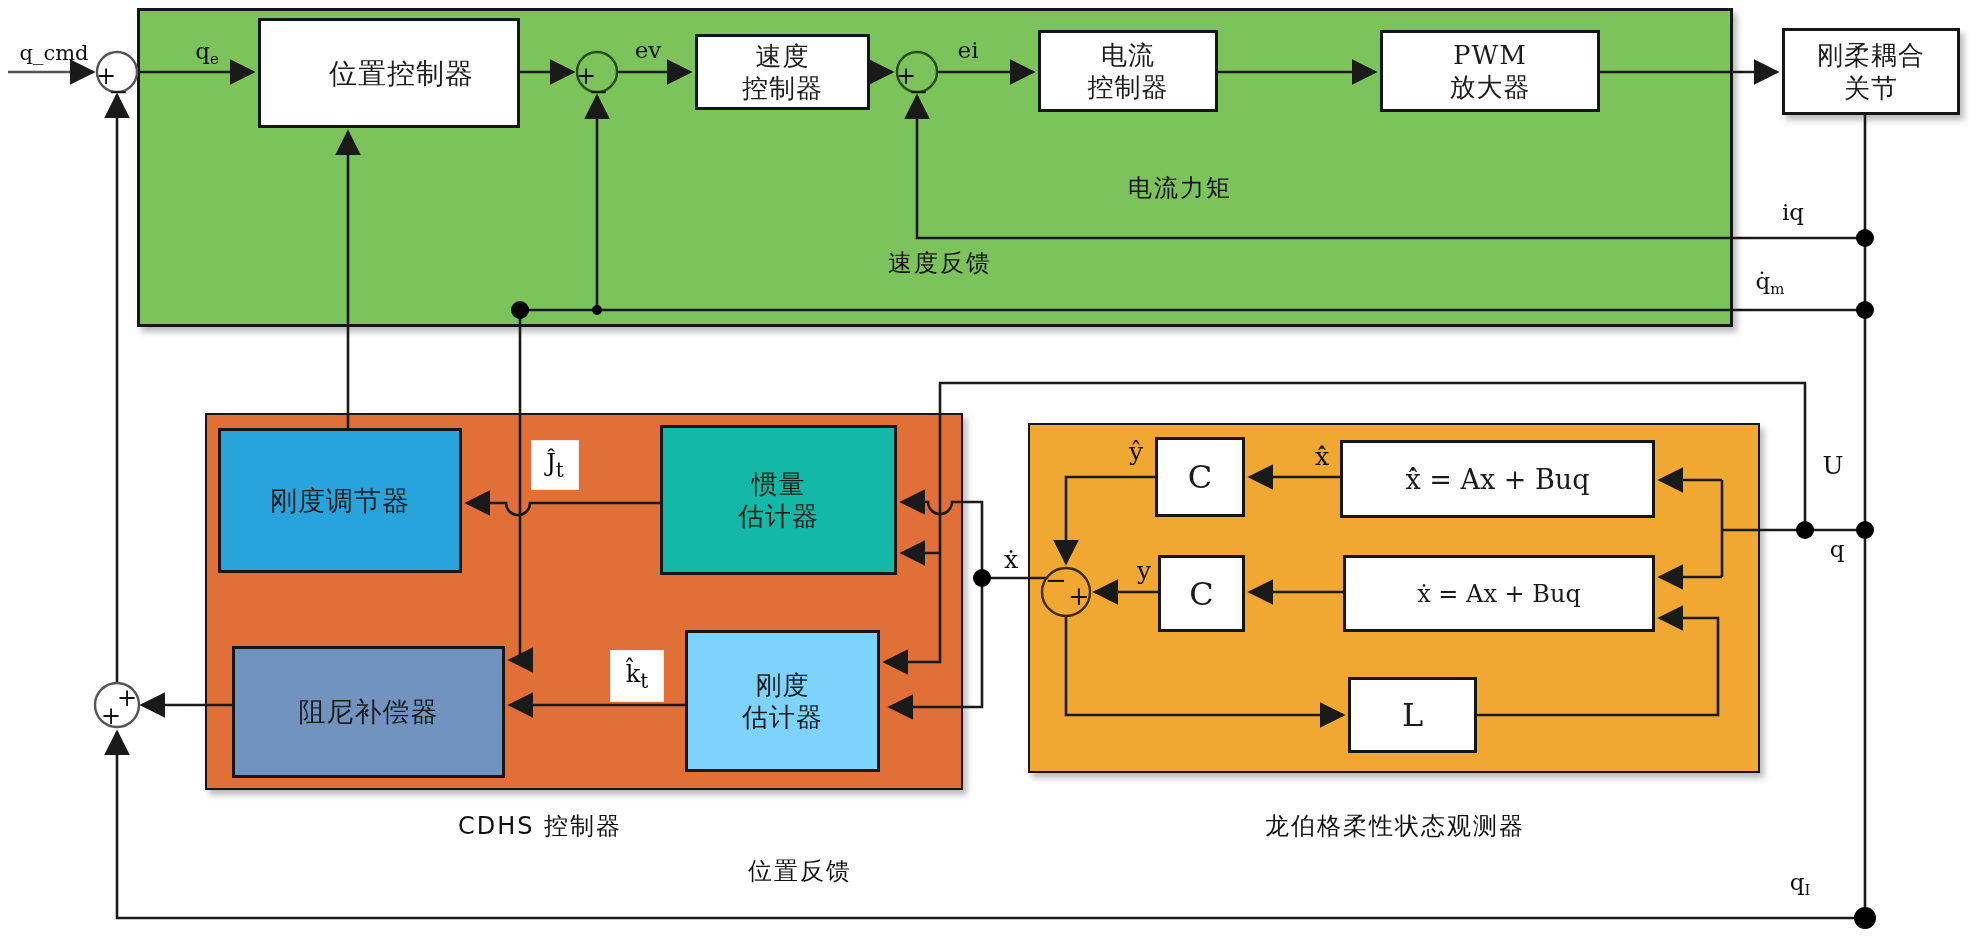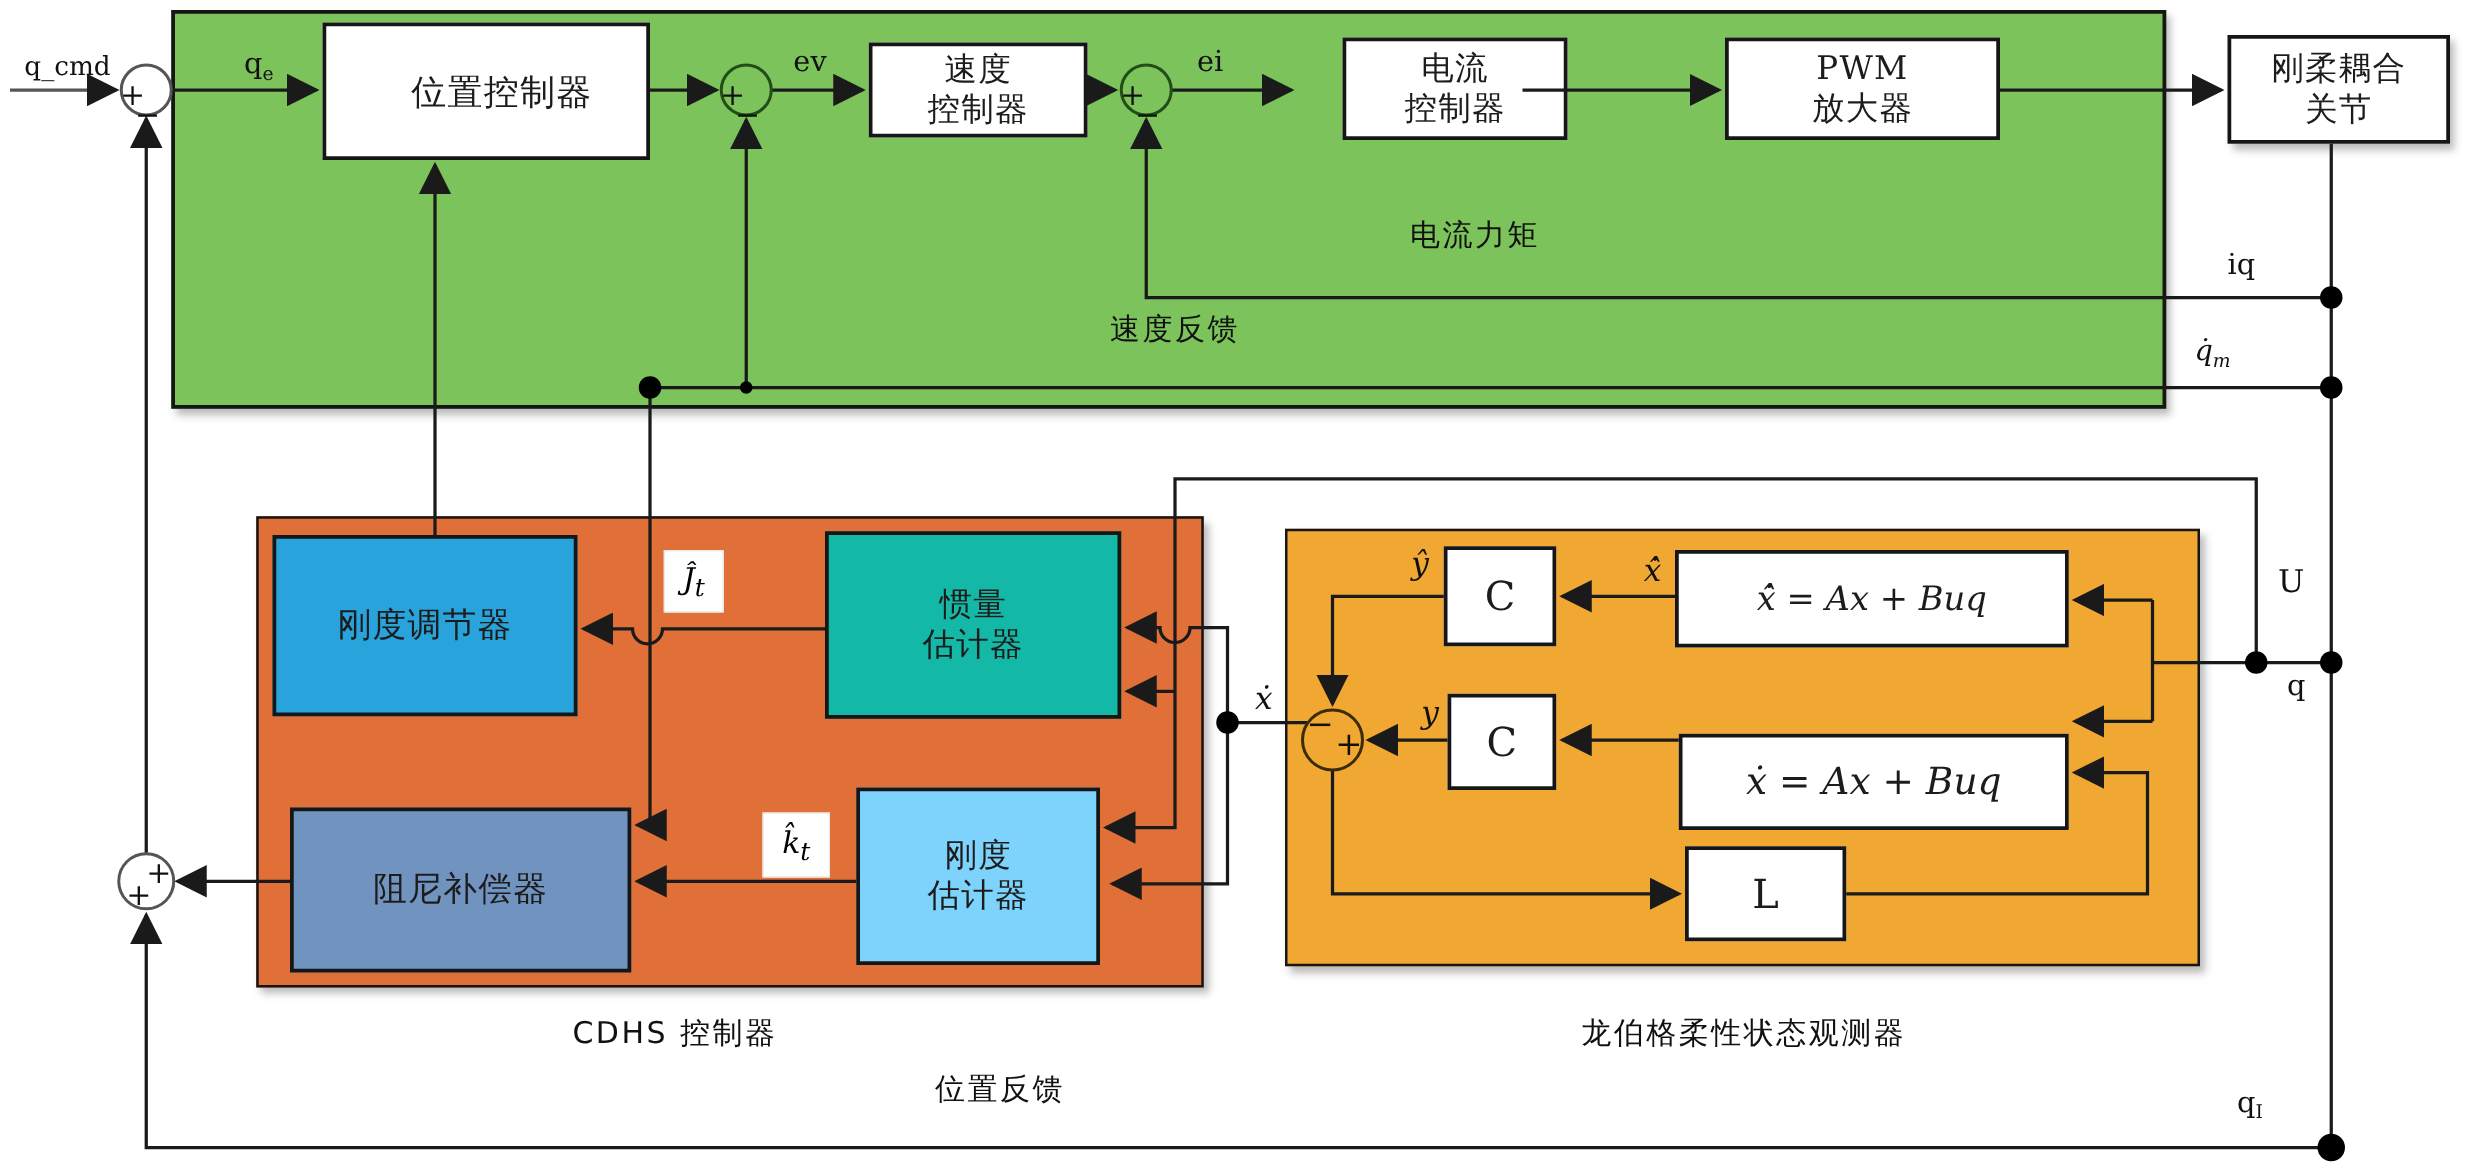--- a/index.html
+++ b/index.html
@@ -5,21 +5,21 @@
   html,body{margin:0;padding:0;background:#fff;}
   #stage{position:relative;width:1987px;height:940px;background:#fff;overflow:hidden;
          font-family:"DejaVu Sans","Liberation Sans",sans-serif;}
   .panel{position:absolute;border:3px solid #161616;box-sizing:border-box;}
   .blk{position:absolute;border:3px solid #161616;box-sizing:border-box;
        display:flex;align-items:center;justify-content:center;text-align:center;
        white-space:pre-line;color:#1c1c1c;}
   .blk.white{background:#fff;}
   .cn{font-size:26px;line-height:1.25;letter-spacing:1px;}
   .serif{font-family:"DejaVu Serif","Liberation Serif",serif;}
-  .math{font-family:"DejaVu Serif","Liberation Serif",serif;font-style:italic;text-align:right;}
+  .math{font-family:"DejaVu Serif","Liberation Serif",serif;text-align:right;}
   .sig{position:absolute;font-family:"DejaVu Serif","Liberation Serif",serif;
        font-size:23px;color:#111;white-space:nowrap;}
   .sig sub{font-size:15px;}
   .ctr{transform:translate(-50%,-50%);}
   .seclabel{position:absolute;transform:translate(-50%,-50%);font-size:24px;color:#111;
             letter-spacing:2px;white-space:nowrap;}
   .tag{position:absolute;background:#fff;border:1px solid #e8e8e8;display:flex;
        align-items:center;justify-content:center;font-size:24px;z-index:3;}
   svg{position:absolute;left:0;top:0;z-index:4;pointer-events:none;}
   .shadow{box-shadow:4px 5px 6px rgba(60,60,60,.35);align-items:center;}
@@ -29,38 +29,38 @@
 
 <div id="stage">
 
   <div class="panel shadow" id="green-panel" style="left: 137px; top: 8px; width: 1596px; height: 319px; background: rgb(124, 195, 92);"></div>
   <div class="panel shadow" id="cdhs-panel" style="left: 205px; top: 413px; width: 758px; height: 377px; border-width: 2px; background: rgb(224, 112, 56);"></div>
   <div class="panel shadow" id="observer-panel" style="left: 1028px; top: 423px; width: 732px; height: 350px; border-width: 2px; background: rgb(240, 168, 50);"></div>
 
   <div class="blk white cn" style="left:258px;top:18px;width:262px;height:110px;font-size:28px;padding-left:25px;"><span>位置控制器</span></div>
   <div class="blk white cn" style="left:695px;top:34px;width:175px;height:76px;"><span>速度
 控制器</span></div>
-  <div class="blk white cn" style="left:1074px;top:30px;width:180px;height:82px;"><span>电流
+  <div class="blk white cn" style="left:1038px;top:30px;width:180px;height:82px;"><span>电流
 控制器</span></div>
   <div class="blk white cn" style="left:1380px;top:30px;width:220px;height:82px;font-family:'DejaVu Serif','Liberation Serif',serif;"><span>PWM
 放大器</span></div>
   <div class="blk white cn shadow" style="left:1782px;top:28px;width:178px;height:87px;"><span>刚柔耦合
 关节</span></div>
 
   <div class="blk cn" id="blk-stiff-adj" style="left: 218px; top: 428px; width: 244px; height: 145px; font-size: 27px; background: rgb(41, 163, 220);"><span>刚度调节器</span></div>
   <div class="blk cn" id="blk-inertia" style="left: 660px; top: 425px; width: 237px; height: 150px; background: #14b8a6;"><span>惯量
 估计器</span></div>
   <div class="blk cn" id="blk-damp" style="left: 232px; top: 646px; width: 273px; height: 132px; font-size: 27px; background: rgb(112, 148, 191);"><span>阻尼补偿器</span></div>
   <div class="blk cn" id="blk-stiff-est" style="left: 685px; top: 630px; width: 195px; height: 142px; background: #7dd3fc;"><span>刚度
 估计器</span></div>
 
   <div class="blk white serif" style="left:1155px;top:437px;width:90px;height:80px;font-size:32px;"><span>C</span></div>
   <div class="blk white serif" style="left:1158px;top:555px;width:87px;height:77px;font-size:32px;"><span>C</span></div>
   <div class="blk white math" style="left:1340px;top:440px;width:315px;height:78px;font-size:27px;"><span>x̂̇ = Ax + Buq</span></div>
-  <div class="blk white math" style="left:1343px;top:555px;width:312px;height:77px;font-size:30px;margin-top:32px;"><span>ẋ = Ax + Buq</span></div>
+  <div class="blk white math" style="left:1343px;top:555px;width:312px;height:77px;font-size:24px;"><span>ẋ = Ax + Buq</span></div>
   <div class="blk white serif" style="left:1348px;top:677px;width:129px;height:76px;font-size:32px;"><span>L</span></div>
 
   <div class="tag math" style="left:531px;top:440px;width:46px;height:48px;">
     <span><span>Ĵ</span><sub>t</sub></span>
   </div>
   <div class="tag math" style="left:610px;top:650px;width:52px;height:50px;">
     <span><span>k̂</span><sub>t</sub></span>
   </div>
 
   <svg width="1987" height="940" viewBox="0 0 1987 940">

